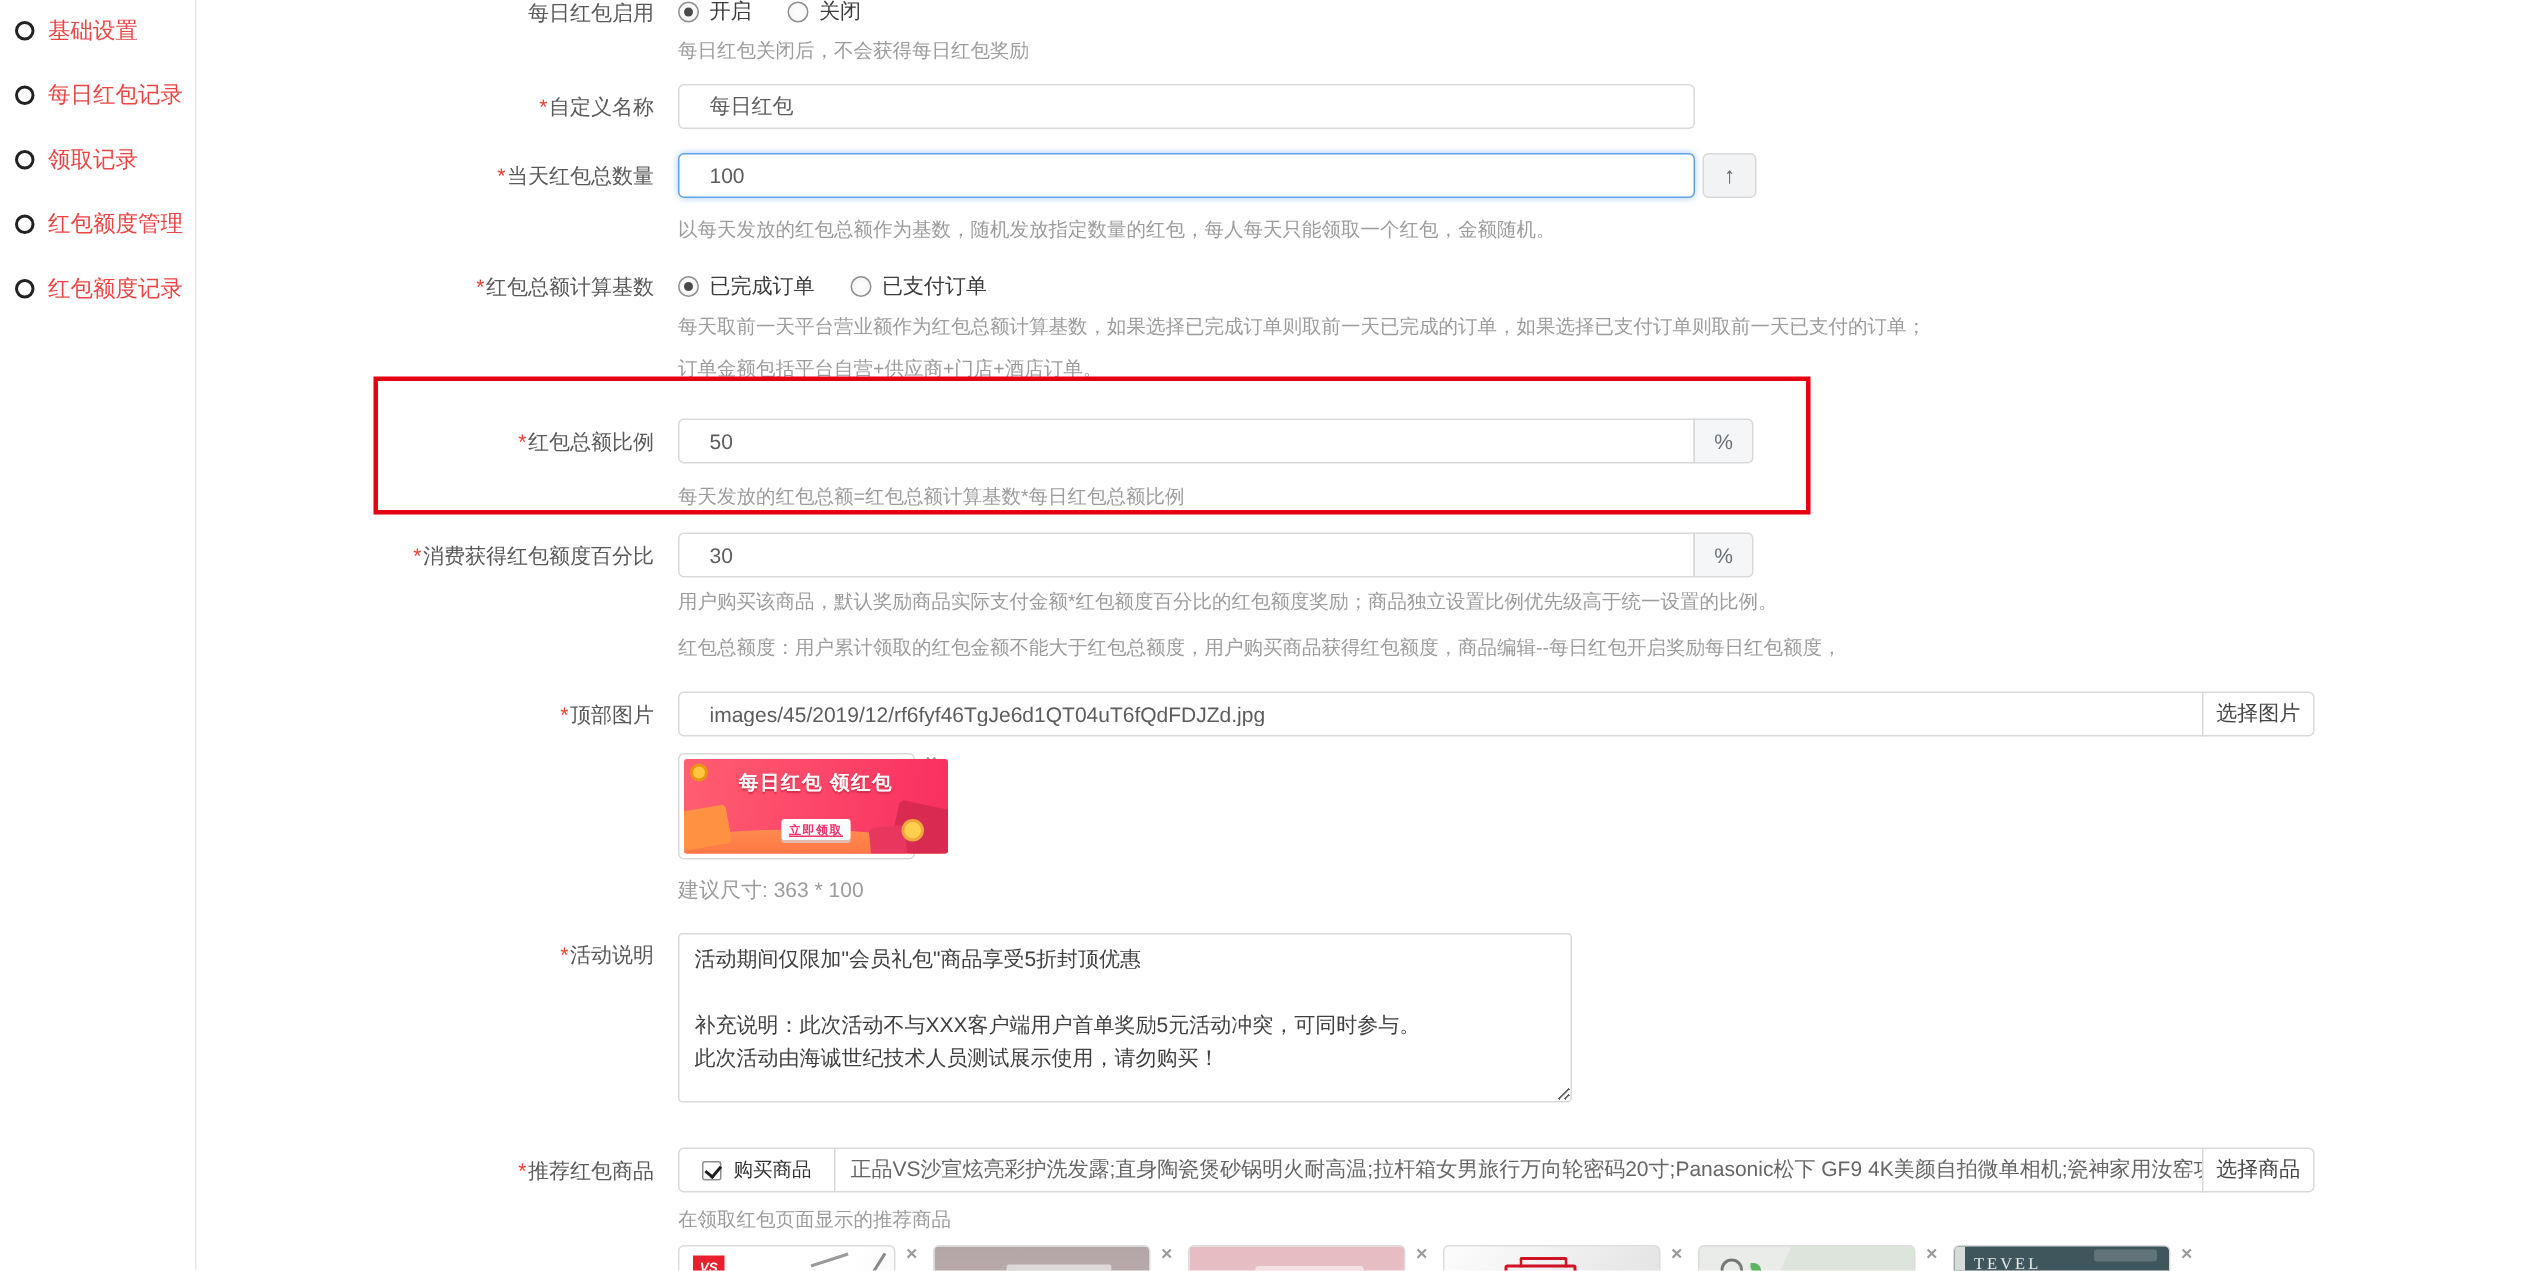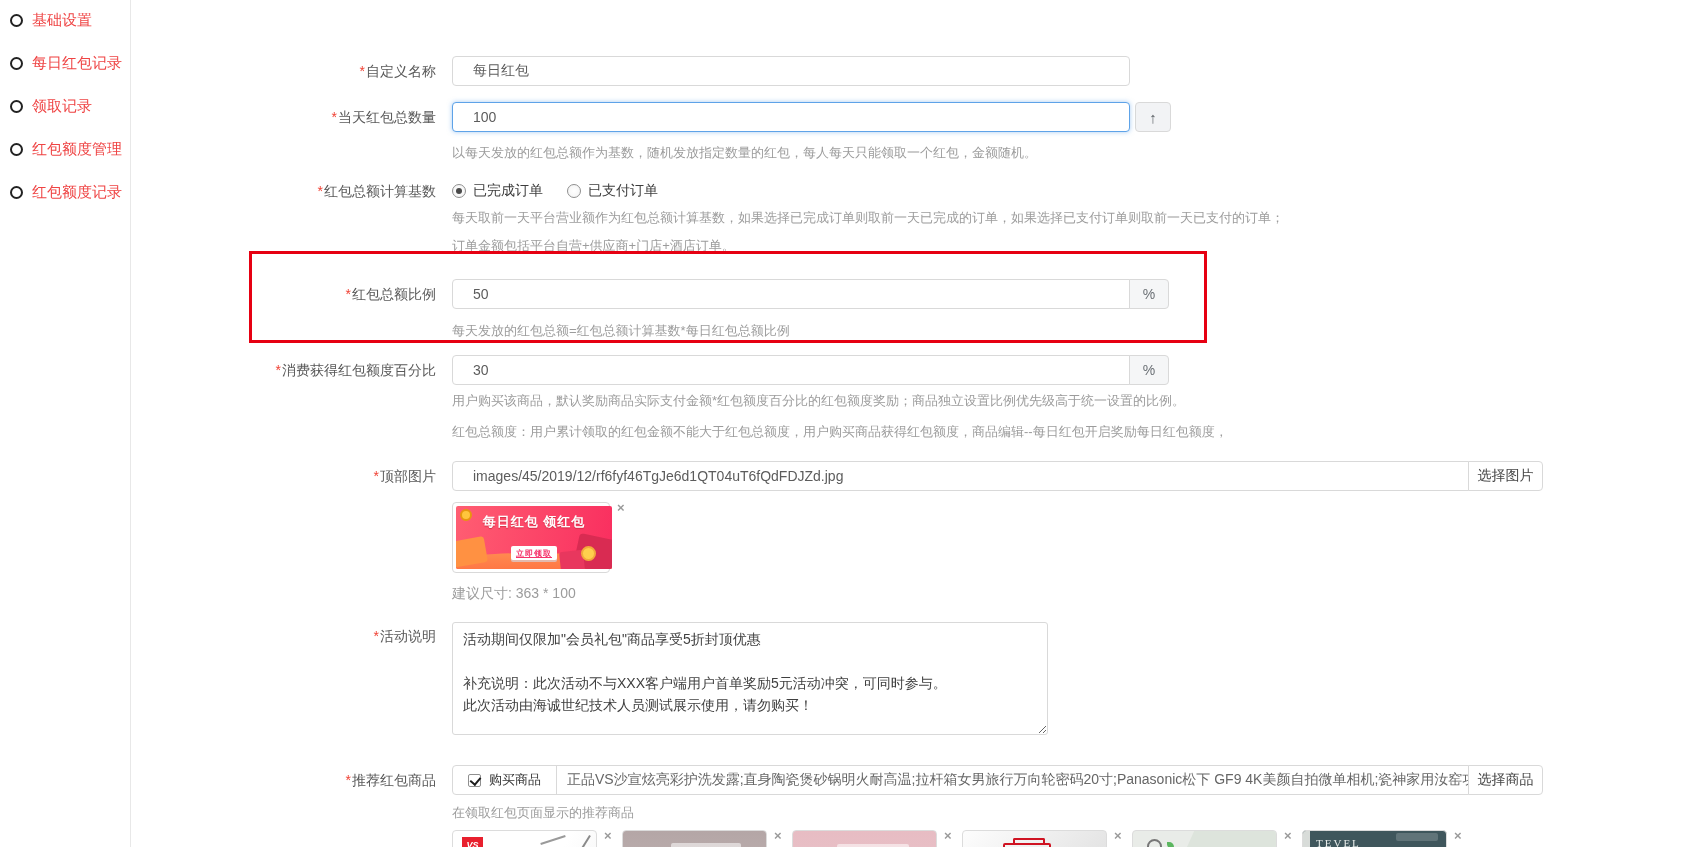--- a/index.html
+++ b/index.html
@@ -55,21 +55,21 @@
   .cb::after { content:""; position:absolute; left:3px; top:0; width:5px; height:8px;
     border:solid #1d1d1d; border-width:0 2px 2px 0; transform:rotate(40deg); }
 
   
   .red-annotation { position:absolute; left:249px; top:251px; width:958px; height:92px;
     border:3px solid #e60012; pointer-events:none; z-index:5; }
 
   
   .banner-box { width:158px; height:71px; border:1px solid #d9d9d9; border-radius:4px;
     padding:3px; background:#fff; }
-  .banner { position:relative; width:156px; height:63px; border-radius:2px; overflow:hidden;
+  .banner { position:relative; width:176px; height:63px; border-radius:2px; overflow:hidden;
     background:linear-gradient(100deg,#ff5e72,#f92e5f); }
   .bn-title { position:absolute; top:7px; left:0; right:0; text-align:center;
     font-size:13px; font-weight:bold; letter-spacing:1px; color:#fff;
     text-shadow:0 1px 1px rgba(200,40,60,.8); }
   .bn-coin { position:absolute; left:4px; top:3px; width:12px; height:12px; border-radius:50%;
     background:#ffc53d; border:2px solid #e8960f; }
   .bn-wave { position:absolute; bottom:-12px; left:-20px; width:190px; height:28px;
     background:linear-gradient(#ff8a50,#ff6a3c); border-radius:50% 50% 0 0; }
   .bn-env-l { position:absolute; left:-6px; bottom:4px; width:36px; height:26px;
     background:#ff9142; border-radius:3px; transform:rotate(-10deg); }
@@ -158,20 +158,36 @@
       <span class="side-label">红包额度管理</span>
     </div>
     <div class="side-item">
       <span class="side-circle"></span>
       <span class="side-label">红包额度记录</span>
     </div>
   </div>
 
   <div class="red-annotation"></div>
 
+  <div class="row" style="top:-1px">
+    <div class="lbl"><span>每日红包启用</span></div>
+    <div class="ctrl">
+      <div class="radio-line">
+        <span class="radio">
+          <span class="rdot on"></span>
+          <span>开启</span>
+        </span>
+        <span class="radio">
+          <span class="rdot"></span>
+          <span>关闭</span>
+        </span>
+      </div>
+      <div class="help" style="margin-top:9px">每日红包关闭后，不会获得每日红包奖励</div>
+    </div>
+  </div>
 
   <div class="row" style="top:56px">
     <div class="lbl center30"><span class="req">*</span><span>自定义名称</span></div>
     <div class="ctrl">
       <input class="inp w-std" value="每日红包" style="">
     </div>
   </div>
 
   <div class="row" style="top:102px">
     <div class="lbl center30"><span class="req">*</span><span>当天红包总数量</span></div>

